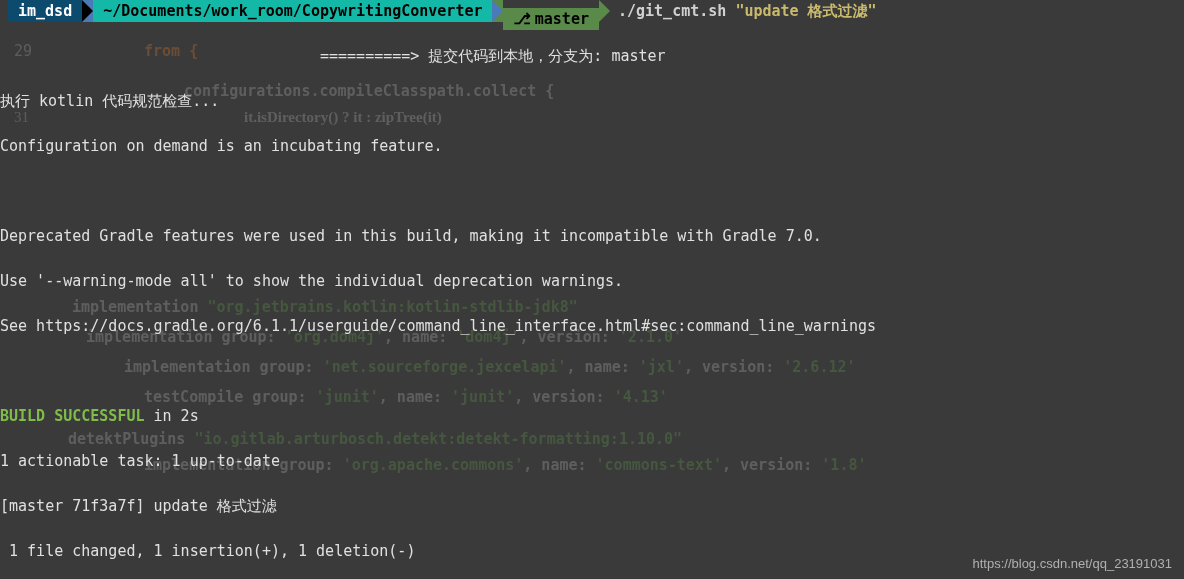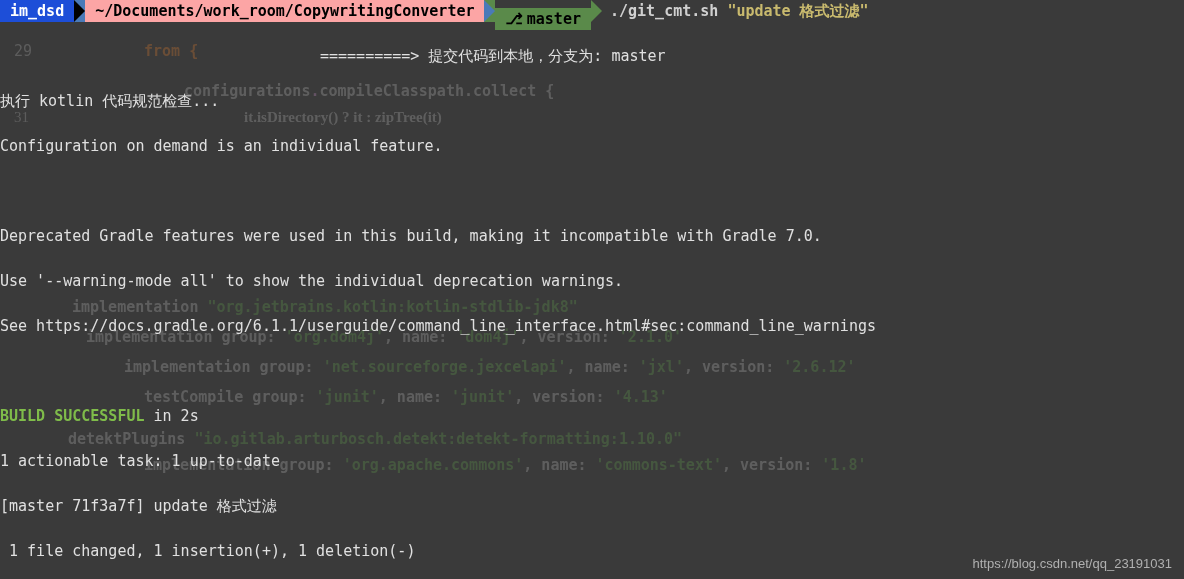--- a/index.html
+++ b/index.html
@@ -67,25 +67,26 @@
       height: 22px;
       font-weight: bold;
     }
     .segment {
       padding: 0 10px;
       height: 22px;
       line-height: 22px;
       position: relative;
     }
     .seg-black {
-      background: #1d4ed8;
+      background: #0c4a6e;
       color: #fff;
+      margin-left: 8px;
     }
     .seg-blue {
-      background: #fca5a5;
+      background: #14b8a6;
       color: #000;
       text-align: right;
     }
     .seg-green {
       background: #5a8a4a;
       color: #000;
       margin-top: 16px;
     }
     .arrow-right {
       width: 0;
@@ -147,21 +148,21 @@
     <span class="arrow-right arr-black" style="background:#4a7ab8"></span>
     <span class="segment seg-blue">~/Documents/work_room/CopywritingConverter</span>
     <span class="arrow-right arr-blue" style="background:#5a8a4a"></span>
     <span class="segment seg-green"><span class="branch-icon">⎇</span><span>master</span></span>
     <span class="arrow-right arr-green"></span>
     <span class="cmd"><span>./git_cmt.sh</span> <span class="str-arg">"update 格式过滤"</span></span>
   </div>
   <div class="terminal-body">
 <span class="line" style="padding-left:320px">==========&gt; 提交代码到本地，分支为: master</span>
 <span class="line">执行 kotlin 代码规范检查...</span>
-<span class="line">Configuration on demand is an individual feature.</span>
+<span class="line">Configuration on demand is an incubating feature.</span>
 <span class="line"> </span>
 <span class="line">Deprecated Gradle features were used in this build, making it incompatible with Gradle 7.0.</span>
 <span class="line">Use '--warning-mode all' to show the individual deprecation warnings.</span>
 <span class="line">See https://docs.gradle.org/6.1.1/userguide/command_line_interface.html#sec:command_line_warnings</span>
 <span class="line"> </span>
 <span class="line"><span class="green">BUILD SUCCESSFUL</span><span> in 2s</span></span>
 <span class="line">1 actionable task: 1 up-to-date</span>
 <span class="line">[master 71f3a7f] update 格式过滤</span>
 <span class="line"> 1 file changed, 1 insertion(+), 1 deletion(-)</span>
 

